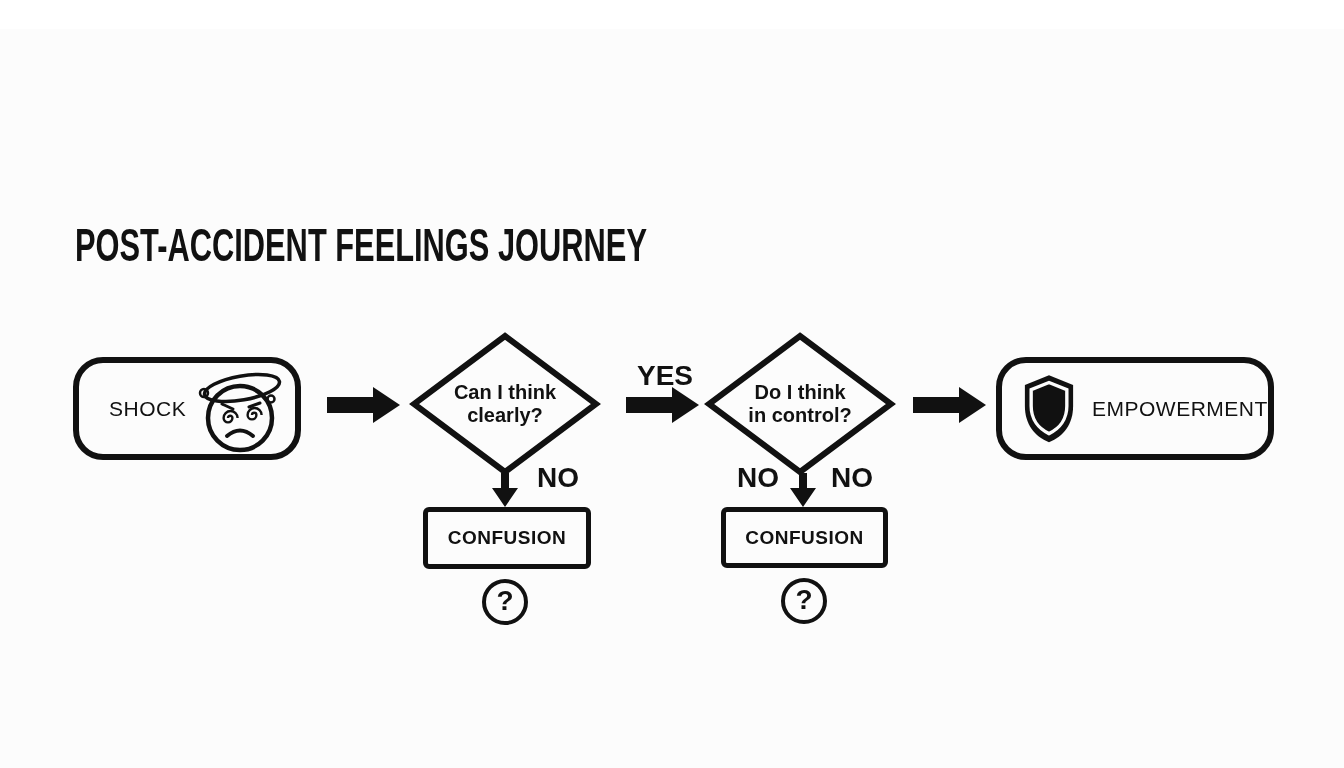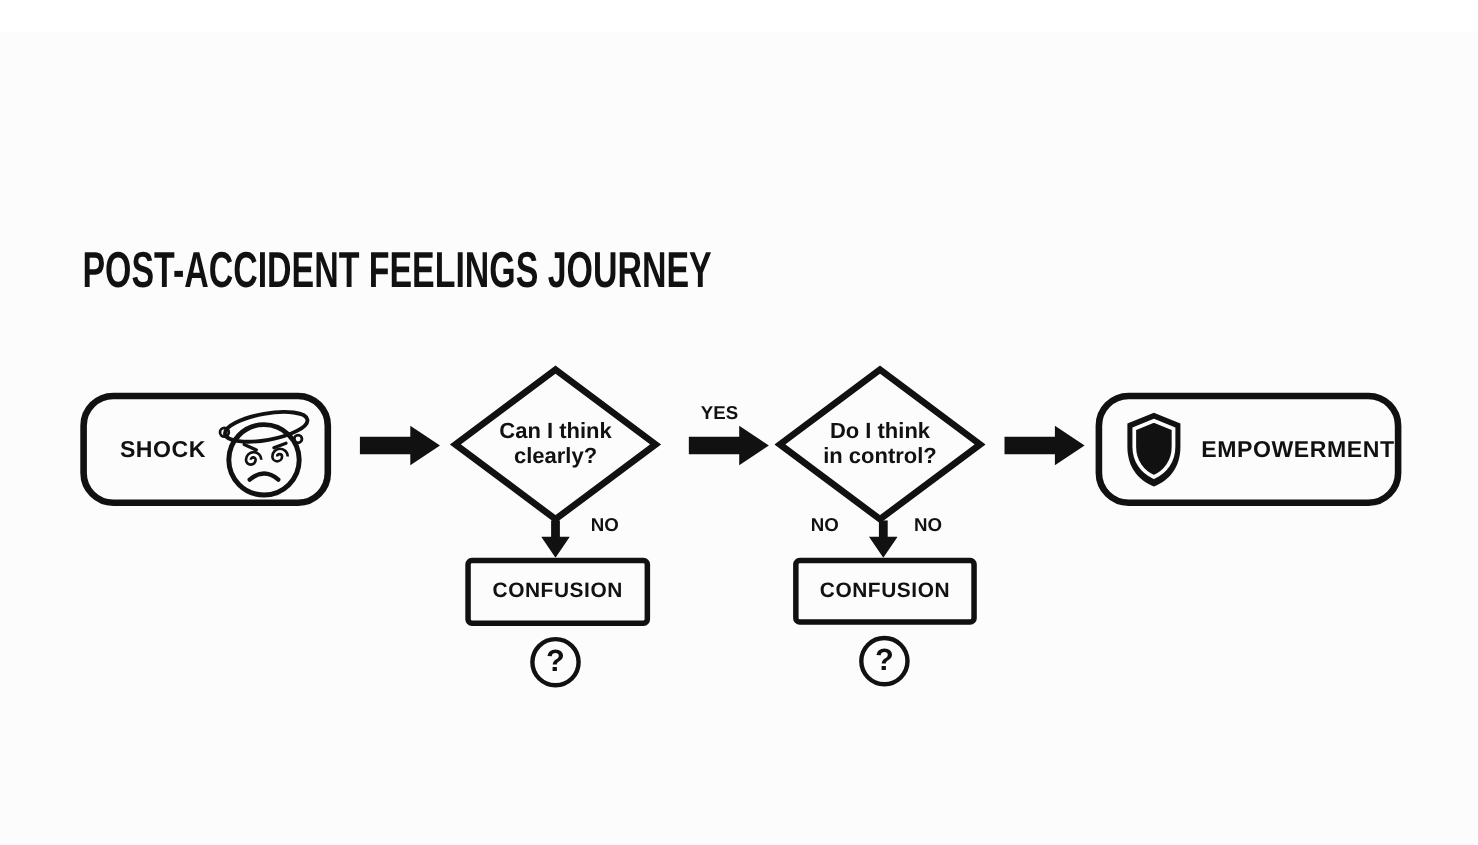--- a/index.html
+++ b/index.html
@@ -17,41 +17,41 @@
     letter-spacing:0px; white-space:nowrap;
     transform:scaleX(0.67); transform-origin:left top;
   }
   .pill {
     position:absolute; box-sizing:border-box; background:var(--bg);
     border:6px solid var(--ink); border-radius:30px;
     display:flex; align-items:center;
   }
   .shock-node { left:73px; top:328px; width:228px; height:103px; padding-left:30px; }
   .empowerment-node { left:996px; top:328px; width:278px; height:103px; padding-left:20px; }
-  .pill-label { font-weight:bold; font-size:21px; letter-spacing:0.5px; }
+  .pill-label { font-weight:normal; font-size:21px; letter-spacing:0.5px; }
   .empowerment-node .pill-label { font-size:21px; letter-spacing:0.5px; margin-left:16px; }
   .face-icon { position:absolute; right:8px; top:-1px; width:94px; height:94px; }
   .face-icon svg, .shield-icon svg { display:block; }
   .shield-icon { width:54px; height:72px; flex:0 0 auto; }
 
   .arrow { position:absolute; width:74px; height:40px; }
   .arrow-1 { left:327px; top:356px; }
   .arrow-2 { left:626px; top:356px; }
   .arrow-3 { left:913px; top:356px; }
 
   .diamond { position:absolute; width:192px; height:146px; }
   .diamond-1 { left:409px; top:302px; }
   .diamond-2 { left:704px; top:302px; }
   .diamond svg { position:absolute; inset:0; }
   .diamond-text {
     position:absolute; inset:0; display:flex; flex-direction:column;
     align-items:center; justify-content:center; text-align:center;
     font-weight:bold; font-size:20px; line-height:23px;
   }
-  .edge-label { position:absolute; font-weight:bold; font-size:17px; line-height:24px; }
+  .edge-label { position:absolute; font-weight:bold; font-size:28px; line-height:24px; }
   .yes-label { left:637px; top:335px; }
   .no-label-1 { left:537px; top:437px; }
   .no-label-2l { left:737px; top:437px; }
   .no-label-2r { left:831px; top:437px; }
 
   .down-arrow { position:absolute; width:26px; height:34px; }
   .down-arrow-1 { left:492px; top:444px; }
   .down-arrow-2 { left:790px; top:444px; }
 
   .confusion-node {

